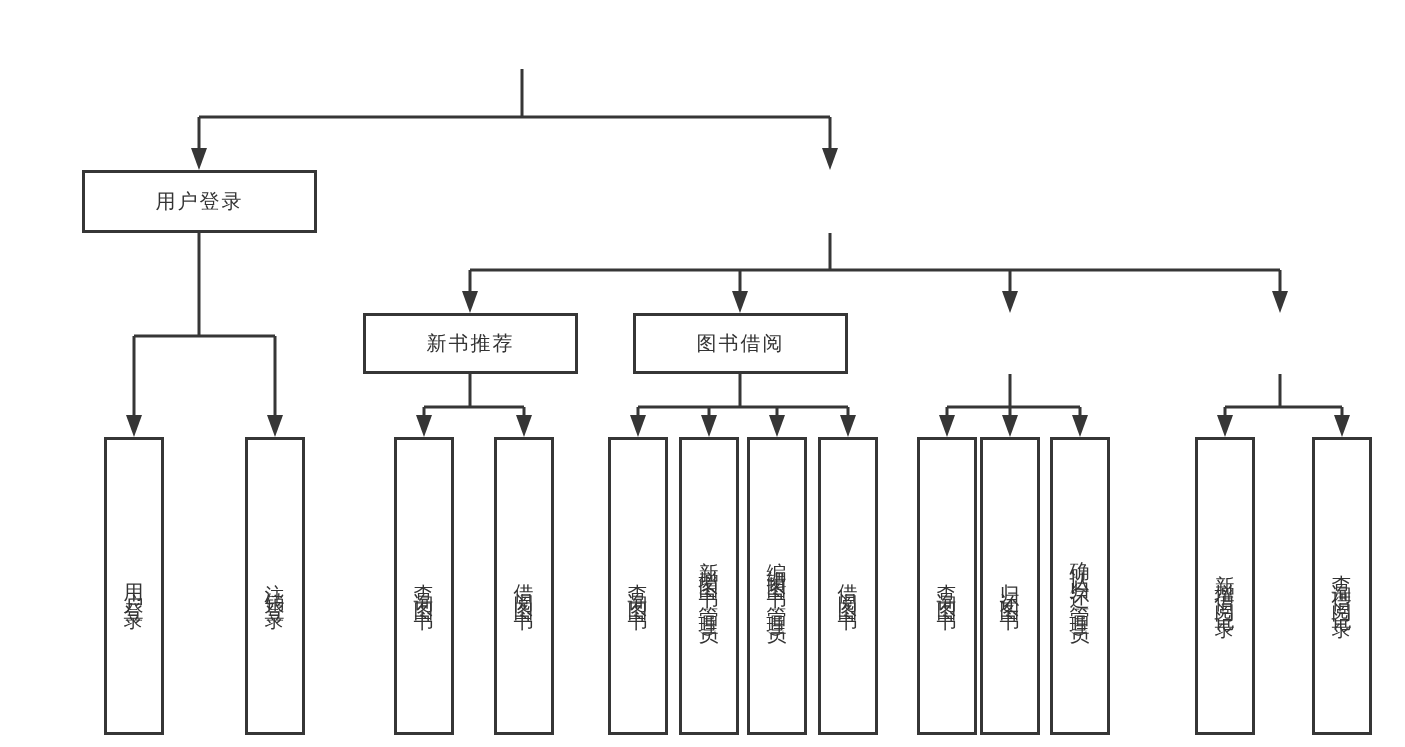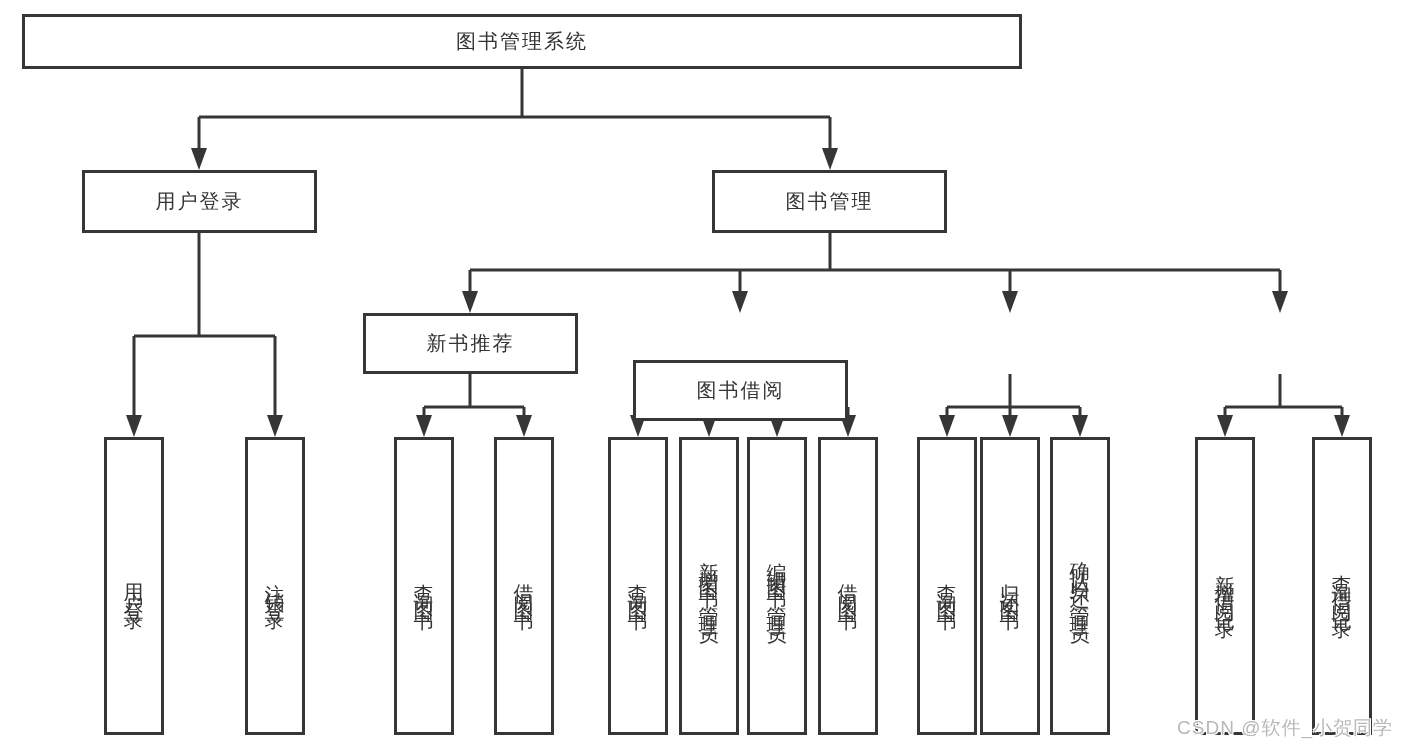--- a/index.html
+++ b/index.html
@@ -48,21 +48,21 @@
     letter-spacing: 1px;
     z-index: 6;
     text-shadow: -1px -1px 0 #ffffff, 1px -1px 0 #ffffff, -1px 1px 0 #ffffff, 1px 1px 0 #ffffff;
     white-space: nowrap;
   }
   
   .n-root   { left: 22px;   top: 14px;  width: 1000px; height: 55px; }
   .n-login  { left: 82px;   top: 170px; width: 235px;  height: 63px; }
   .n-mgmt   { left: 712px;  top: 170px; width: 235px;  height: 63px; }
   .n-rec    { left: 363px;  top: 313px; width: 215px;  height: 61px; }
-  .n-borrow { left: 633px;  top: 313px; width: 215px;  height: 61px; margin-top: 47px; }
+  .n-borrow { left: 633px;  top: 313px; width: 215px;  height: 61px; }
   .n-cur    { left: 903px;  top: 313px; width: 215px;  height: 61px; }
   .n-hist   { left: 1173px; top: 313px; width: 215px;  height: 61px; }
   .leaf     { top: 437px; width: 60px; height: 298px; }
   .lf1  { left: 104px; }
   .lf2  { left: 245px; }
   .lf3  { left: 394px; }
   .lf4  { left: 494px; }
   .lf5  { left: 608px; }
   .lf6  { left: 679px; }
   .lf7  { left: 747px; }
@@ -103,29 +103,23 @@
       <polygon points="769,415 785,415 777,437"></polygon>
       <polygon points="840,415 856,415 848,437"></polygon>
       <polygon points="939,415 955,415 947,437"></polygon>
       <polygon points="1002,415 1018,415 1010,437"></polygon>
       <polygon points="1072,415 1088,415 1080,437"></polygon>
       <polygon points="1217,415 1233,415 1225,437"></polygon>
       <polygon points="1334,415 1350,415 1342,437"></polygon>
     </g>
   </svg>
 
-  <div class="node hnode n-root">
-    <span>图书管理系统</span>
-  </div>
 
   <div class="node hnode n-login">
     <span>用户登录</span>
-  </div>
-  <div class="node hnode n-mgmt">
-    <span>图书管理</span>
   </div>
 
   <div class="node hnode n-rec">
     <span>新书推荐</span>
   </div>
   <div class="node hnode n-borrow">
     <span>图书借阅</span>
   </div>
 
   <div class="node vnode leaf lf1">
@@ -161,14 +155,13 @@
   <div class="node vnode leaf lf11">
     <span>确认归还（管理员）</span>
   </div>
   <div class="node vnode leaf lf12">
     <span>新增借阅记录</span>
   </div>
   <div class="node vnode leaf lf13">
     <span>查询借阅记录</span>
   </div>
 
-  <div class="watermark">CSDN @软件_小贺同学</div>
 </div>
 
 </body></html>

